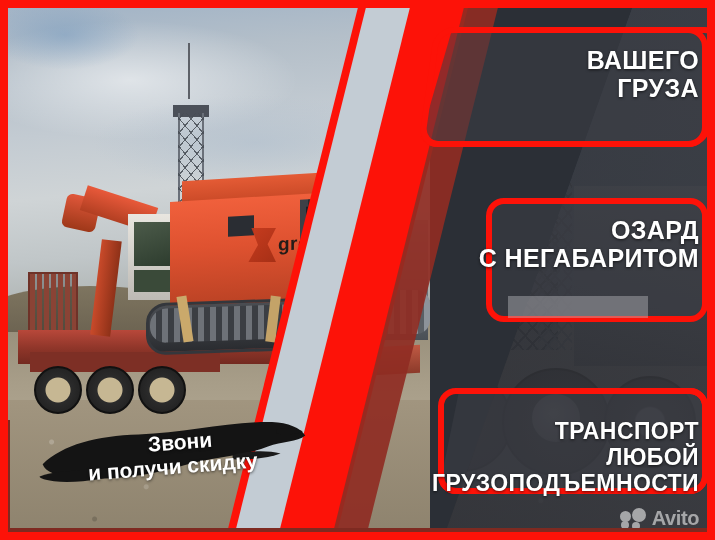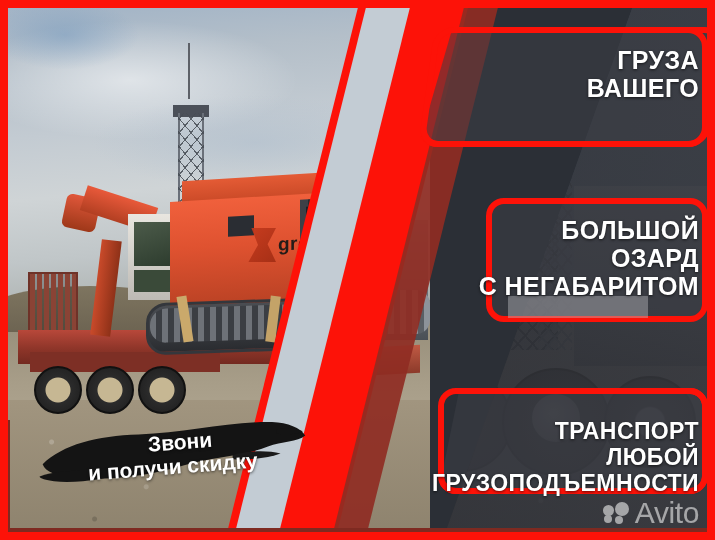--- a/index.html
+++ b/index.html
@@ -173,21 +173,21 @@
   .brush-l2{}
 
   
   .avito{position:absolute;right:16px;bottom:10px;display:flex;align-items:center;gap:6px;opacity:.62;}
   .avito-dots{position:relative;width:26px;height:22px;}
   .avito-dots i{position:absolute;border-radius:50%;background:#e9e9e9;display:block;}
   .d1{left:0;top:3px;width:11px;height:11px;}
   .d2{left:12px;top:0;width:14px;height:14px;}
   .d3{left:1px;top:13px;width:8px;height:8px;}
   .d4{left:12px;top:14px;width:8px;height:8px;}
-  .avito-word{color:#e9e9e9;font-size:30px;font-weight:400;letter-spacing:-.4px;}
+  .avito-word{color:#e9e9e9;font-size:20px;font-weight:700;letter-spacing:-.4px;}
 
   
   .frame{position:absolute;left:0;top:0;width:715px;height:540px;box-sizing:border-box;
      border:8px solid #fd1208;pointer-events:none;}
   .frame-bottom{position:absolute;left:0;bottom:0;width:715px;height:12px;background:#7e2a21;}
   .frame-left-low{position:absolute;left:0;bottom:0;width:10px;height:120px;background:#7e2a21;}
 </style>
 </head>
 <body>
 
@@ -260,28 +260,27 @@
   </div>
 
   <div class="stripe stripe-red-thin"></div>
   <div class="stripe stripe-grey"></div>
   <div class="stripe stripe-red-main"></div>
   <div class="stripe stripe-red-dark"></div>
 
   <div class="box box1"></div>
   <div class="box box1b"></div>
   <div class="box-txt t-box1">
+    <div>ВАШЕГО</div>
     <div>ГРУЗА</div>
-    <div>ВАШЕГО</div>
   </div>
 
   <div class="box box2"></div>
   <div class="box2-bar"></div>
   <div class="box-txt t-box2">
-    <div>БОЛЬШОЙ</div>
     <div>ОЗАРД</div>
     <div>С НЕГАБАРИТОМ</div>
   </div>
 
   <div class="box box3"></div>
   <div class="box box3b"></div>
   <div class="box-txt t-box3">
     <div>ТРАНСПОРТ</div>
     <div>ЛЮБОЙ</div>
     <div>ГРУЗОПОДЪЕМНОСТИ</div>

